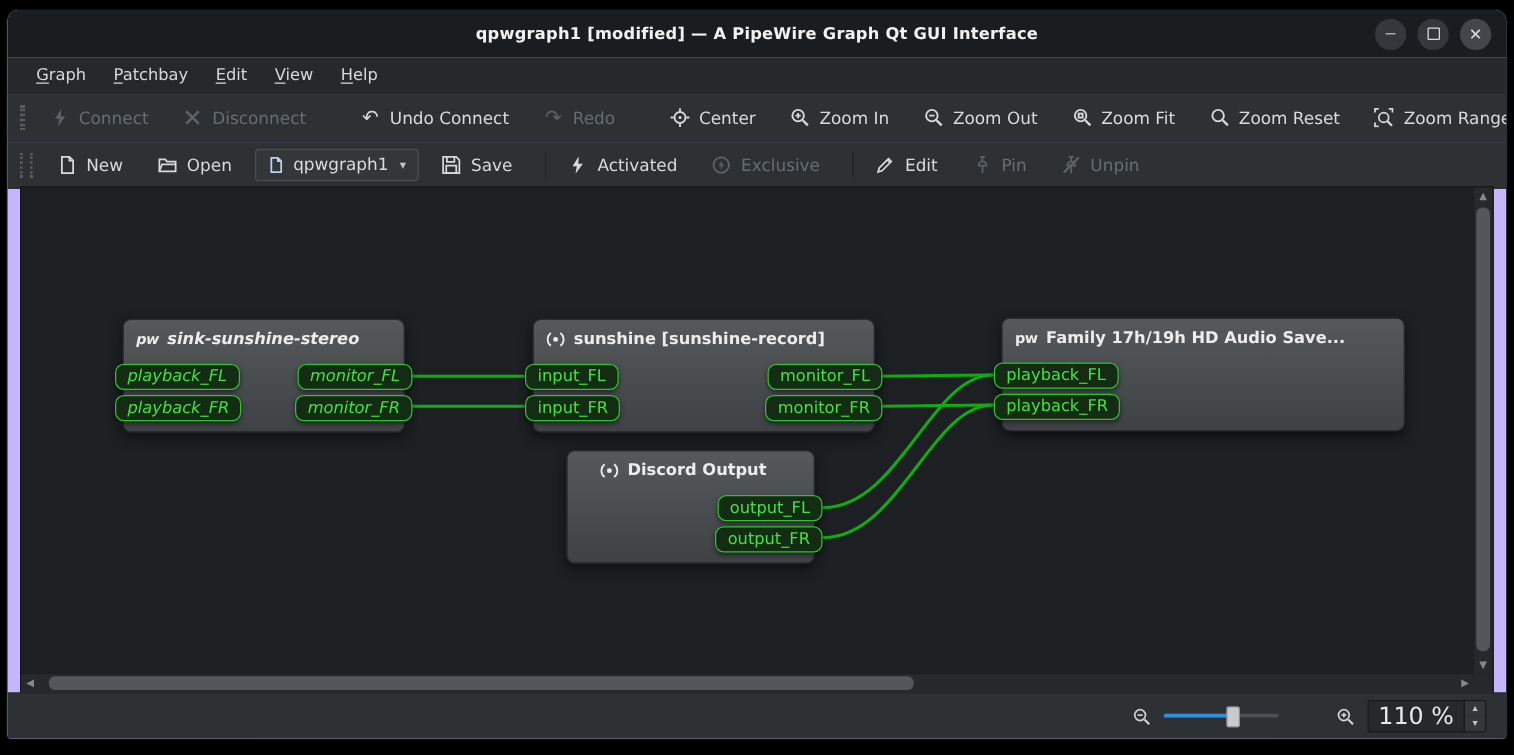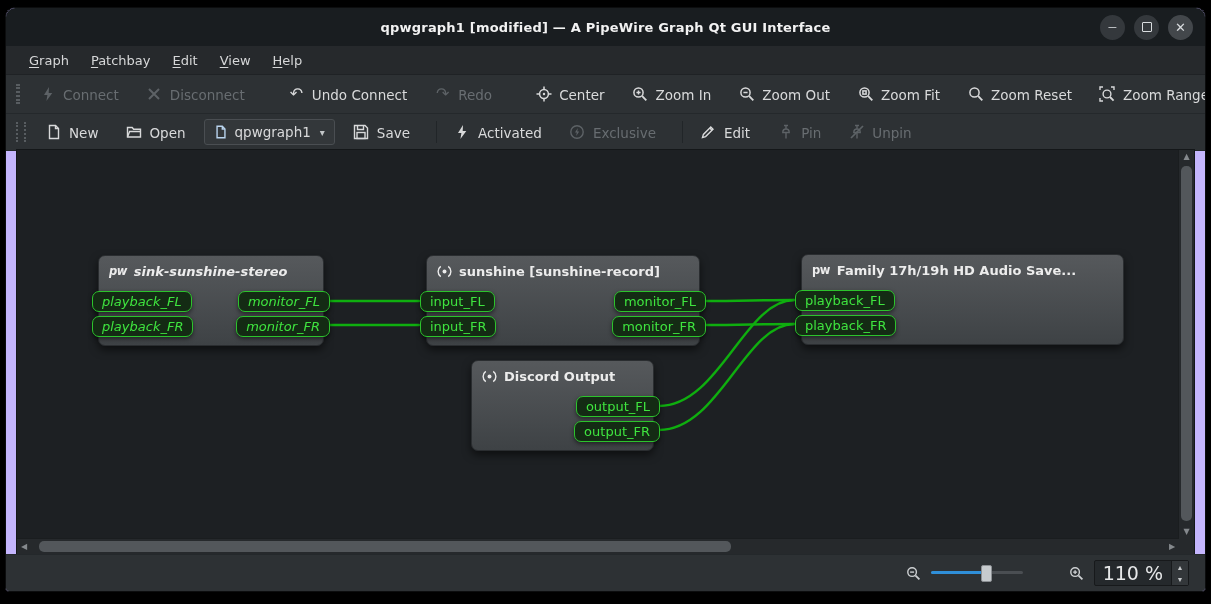--- a/index.html
+++ b/index.html
@@ -52,21 +52,21 @@
   .port-row{display:flex;justify-content:space-between;align-items:center;}
   .port-row.only-in{justify-content:flex-start;}
   .port-row.only-out{justify-content:flex-end;}
   .pill{height:17px;line-height:17px;font-size:13px;padding:1px 9px;border:1.5px solid #2cc32c;
     border-radius:7px;background:#142b14;color:#3fe43f;box-shadow:0 2px 4px rgba(0,0,0,.5);white-space:nowrap;}
   .pill.in{margin-left:-7px;}
   .pill.out{margin-right:-7px;}
   .n0{left:81px;top:105px;width:224px;font-style:italic;}
   .n1{left:409px;top:105px;width:272px;}
   .n2{left:784px;top:104px;width:321px;}
-  .n3{left:454px;top:210px;width:181px;}
+  .n3{left:436px;top:210px;width:181px;padding-left:16px;}
   
   .vscroll{position:absolute;top:0;bottom:15px;right:0;width:15px;background:#26292c;border-left:1px solid #1a1d1f;
     display:flex;flex-direction:column;align-items:center;}
   .hscroll{position:absolute;left:0;right:15px;bottom:0;height:15px;background:#26292c;border-top:1px solid #1a1d1f;
     display:flex;align-items:center;}
   .sbtn{color:#85898d;font-size:8px;line-height:1;width:14px;height:14px;display:flex;align-items:center;
     justify-content:center;flex:none;}
   .vtrack{flex:1;width:100%;position:relative;}
   .vhandle{position:absolute;left:2px;right:2px;top:2px;bottom:4px;background:#53575b;border-radius:5px;}
   .htrack{flex:1;height:100%;position:relative;}

